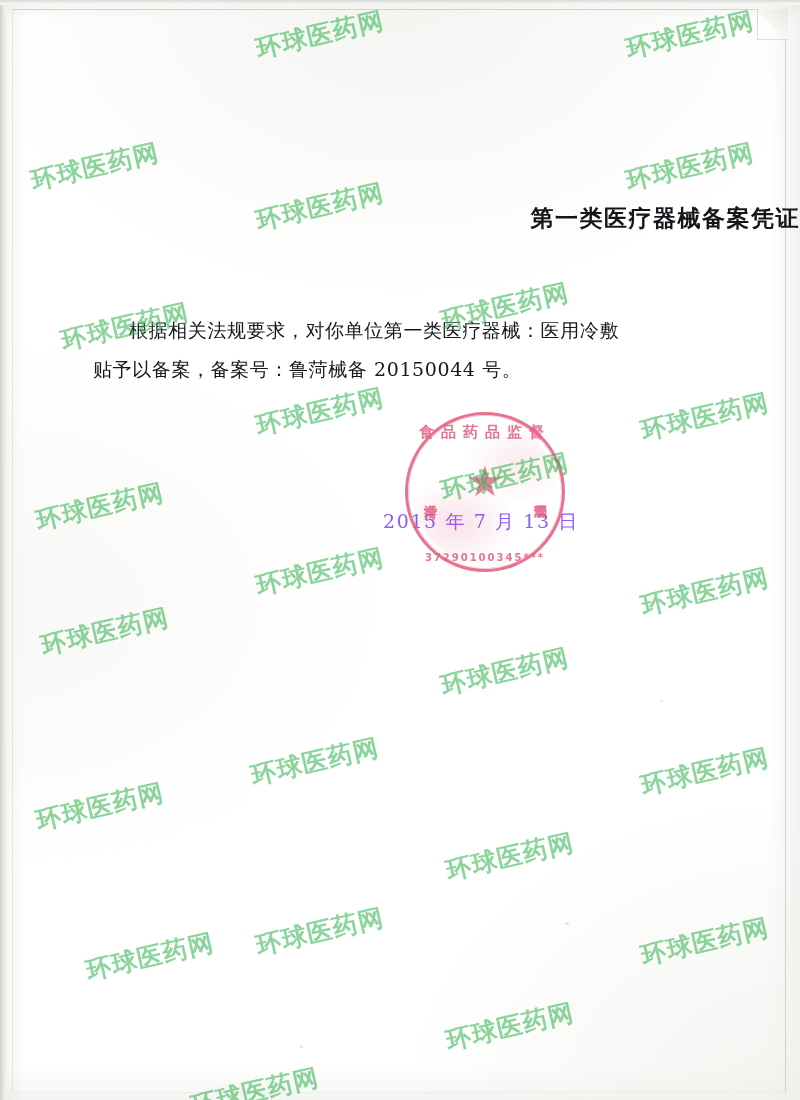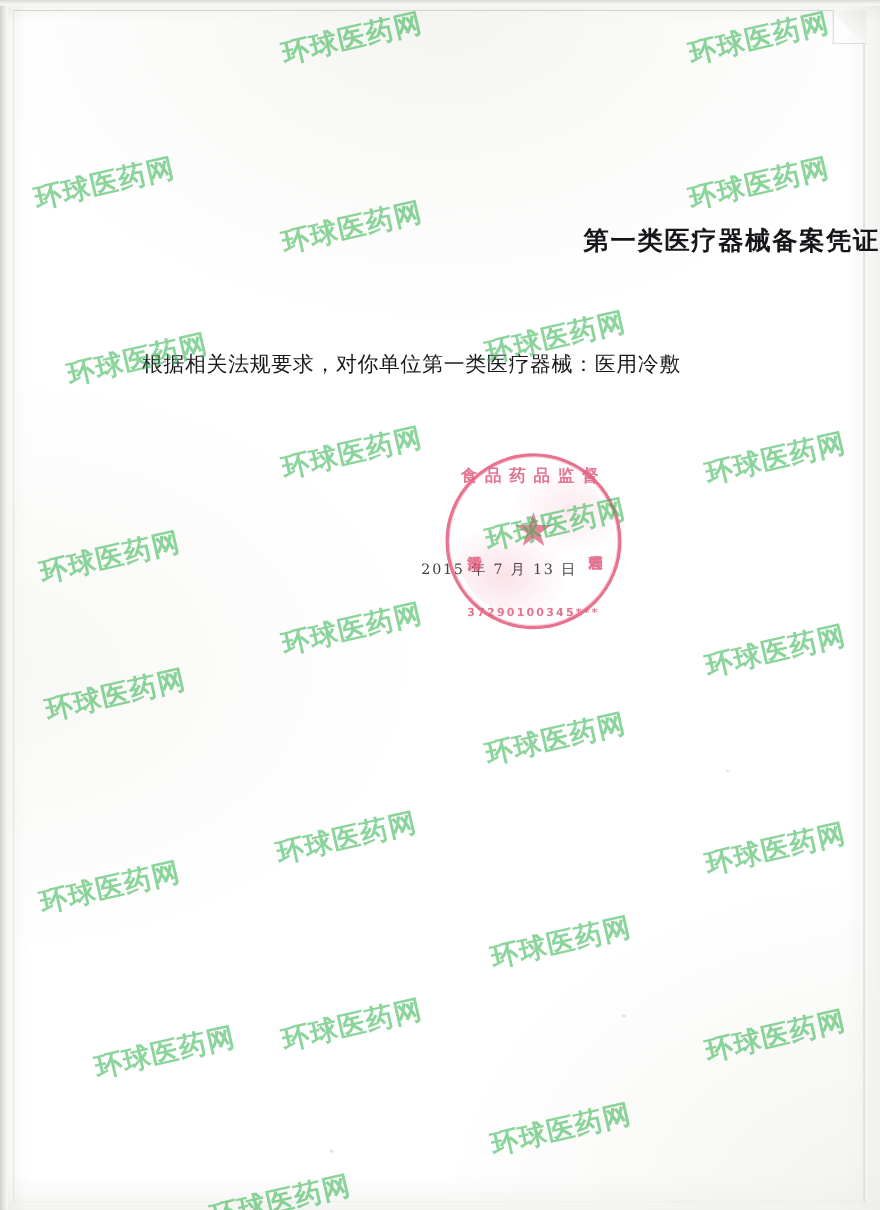--- a/index.html
+++ b/index.html
@@ -113,23 +113,23 @@
     font-size: 19px;
     letter-spacing: .8px;
     color: #16181c;
     white-space: nowrap;
   }
   .sign-date {
     position: absolute;
     top: 509px;
     left: 383px;
     font-family: "DejaVu Serif", serif;
-    font-size: 13px;
+    font-size: 19px;
     letter-spacing: 1.6px;
-    color: #404040;
+    color: #8b5cf6;
     white-space: nowrap;
   }
 
   
   .seal {
     position: absolute;
     left: 405px;
     top: 412px;
     width: 160px;
     height: 160px;
@@ -213,20 +213,21 @@
   <div class="edge-top"></div>
 
   <div class="speck" style="left:565px;top:922px;width:4px;height:3px;"></div>
   <div class="speck" style="left:300px;top:1045px;width:3px;height:3px;"></div>
   <div class="speck" style="left:660px;top:700px;width:3px;height:2px;"></div>
 
   <div class="doc-title">第一类医疗器械备案凭证</div>
 
 
   <div class="body-line l1">根据相关法规要求，对你单位第一类医疗器械：医用冷敷</div>
+  <div class="body-line l2">贴予以备案，备案号：鲁菏械备 20150044 号。</div>
 
   <div class="sign-date">2015 年 7 月 13 日</div>
 
   <div class="seal">
     <div class="seal-ring"></div>
     <div class="seal-arc-top">食品药品监督</div>
     <div class="seal-side-left">菏泽市</div>
     <div class="seal-side-right">管理局</div>
     <div class="seal-star"></div>
     <div class="seal-arc-bottom">37290100345***</div>

